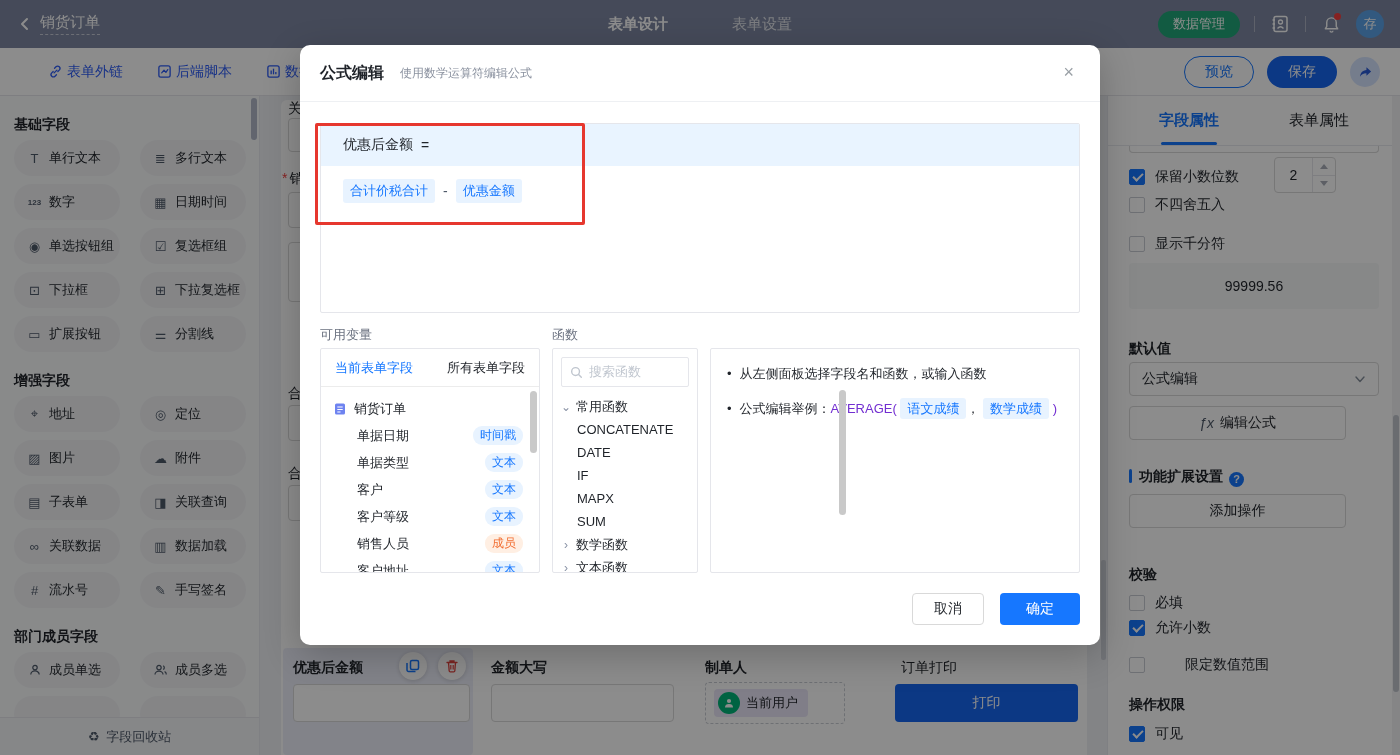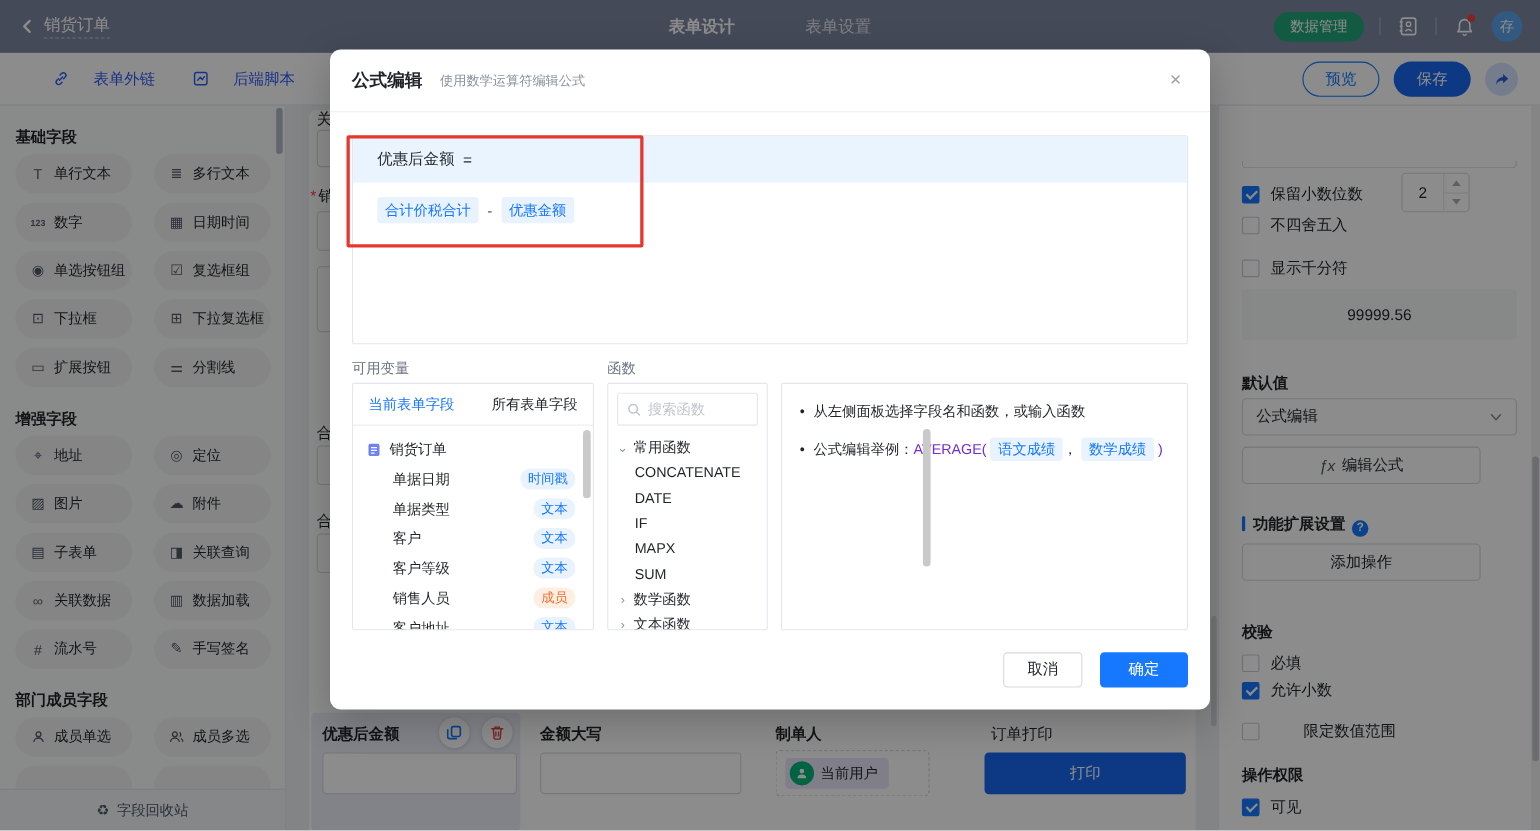--- a/index.html
+++ b/index.html
@@ -16,21 +16,21 @@
   .tb-tab.active { color:#fff; font-weight:bold; }
   .tb-right { position:absolute; right:16px; top:0; height:48px; display:flex; align-items:center; gap:14px; }
   .pill-green { background:#21a778; color:#fff; font-size:13px; height:27px; padding:0 15px; border-radius:14px; display:flex; align-items:center; cursor:pointer; }
   .tb-divider { width:1px; height:16px; background:rgba(255,255,255,.35); }
   .tb-ic { width:22px; height:22px; display:flex; align-items:center; justify-content:center; position:relative; cursor:pointer; }
   .red-dot { position:absolute; right:1px; top:0; width:7px; height:7px; border-radius:50%; background:#f53f3f; }
   .avatar { width:28px; height:28px; border-radius:50%; background:#5ba2e7; color:#fff; font-size:13px; display:flex; align-items:center; justify-content:center; cursor:pointer; }
 
   
   .toolbar { position:absolute; left:0; top:48px; width:1400px; height:48px; background:#fff; border-bottom:1px solid #e5e6eb; display:flex; align-items:center; z-index:9; }
-  .tool-link { display:flex; align-items:center; gap:22px; color:#2d5cf6; font-size:14px; margin-left:34px; cursor:pointer; }
+  .tool-link { display:flex; align-items:center; gap:4px; color:#2d5cf6; font-size:14px; margin-left:34px; cursor:pointer; }
   .tool-link:first-child { margin-left:48px; }
   .tbr-actions { position:absolute; right:20px; top:8px; display:flex; align-items:center; gap:13px; }
   .btn-outline-blue { height:32px; width:70px; border:1px solid #1677ff; color:#1677ff; border-radius:16px; background:#fff; display:flex; align-items:center; justify-content:center; font-size:14px; cursor:pointer; }
   .btn-solid-blue { height:32px; width:70px; background:#1766f0; color:#fff; border-radius:16px; display:flex; align-items:center; justify-content:center; font-size:14px; cursor:pointer; }
   .share-circle { width:30px; height:30px; border-radius:50%; background:#d6e4ff; display:flex; align-items:center; justify-content:center; cursor:pointer; }
 
   
   .sidebar { position:absolute; left:0; top:96px; width:260px; height:659px; background:#fafbfc; border-right:1px solid #e8eaef; z-index:8; overflow:hidden; }
   .sec-title { font-size:14px; font-weight:bold; color:#1f2329; margin:20px 0 6px 14px; }
   .pill-grid { display:grid; grid-template-columns:106px 106px; gap:8px 20px; padding:0 0 0 14px; }
@@ -371,20 +371,25 @@
       </span>
     </span>
 
     <span class="fld-label" style="left:641px; top:563px; font-weight:normal;">订单打印</span>
     <span class="print-btn">打印</span>
 
     <span class="cv-thumb"></span>
   </main>
 
   <aside class="rightbar">
+    <div class="rb-tabs">
+      <span class="rb-tab active">字段属性</span>
+      <span class="rb-tab">表单属性</span>
+      <span class="rb-underline"></span>
+    </div>
     <div class="half-input"></div>
 
     <div class="cb-row" style="top:72px;">
       <span class="cbx on"></span>
       <span>保留小数位数</span>
       <span class="stepper">
         <span class="step-val">2</span>
         <span class="step-arrows">
           <span class="step-btn">
               <span class="tri-up"></span>

